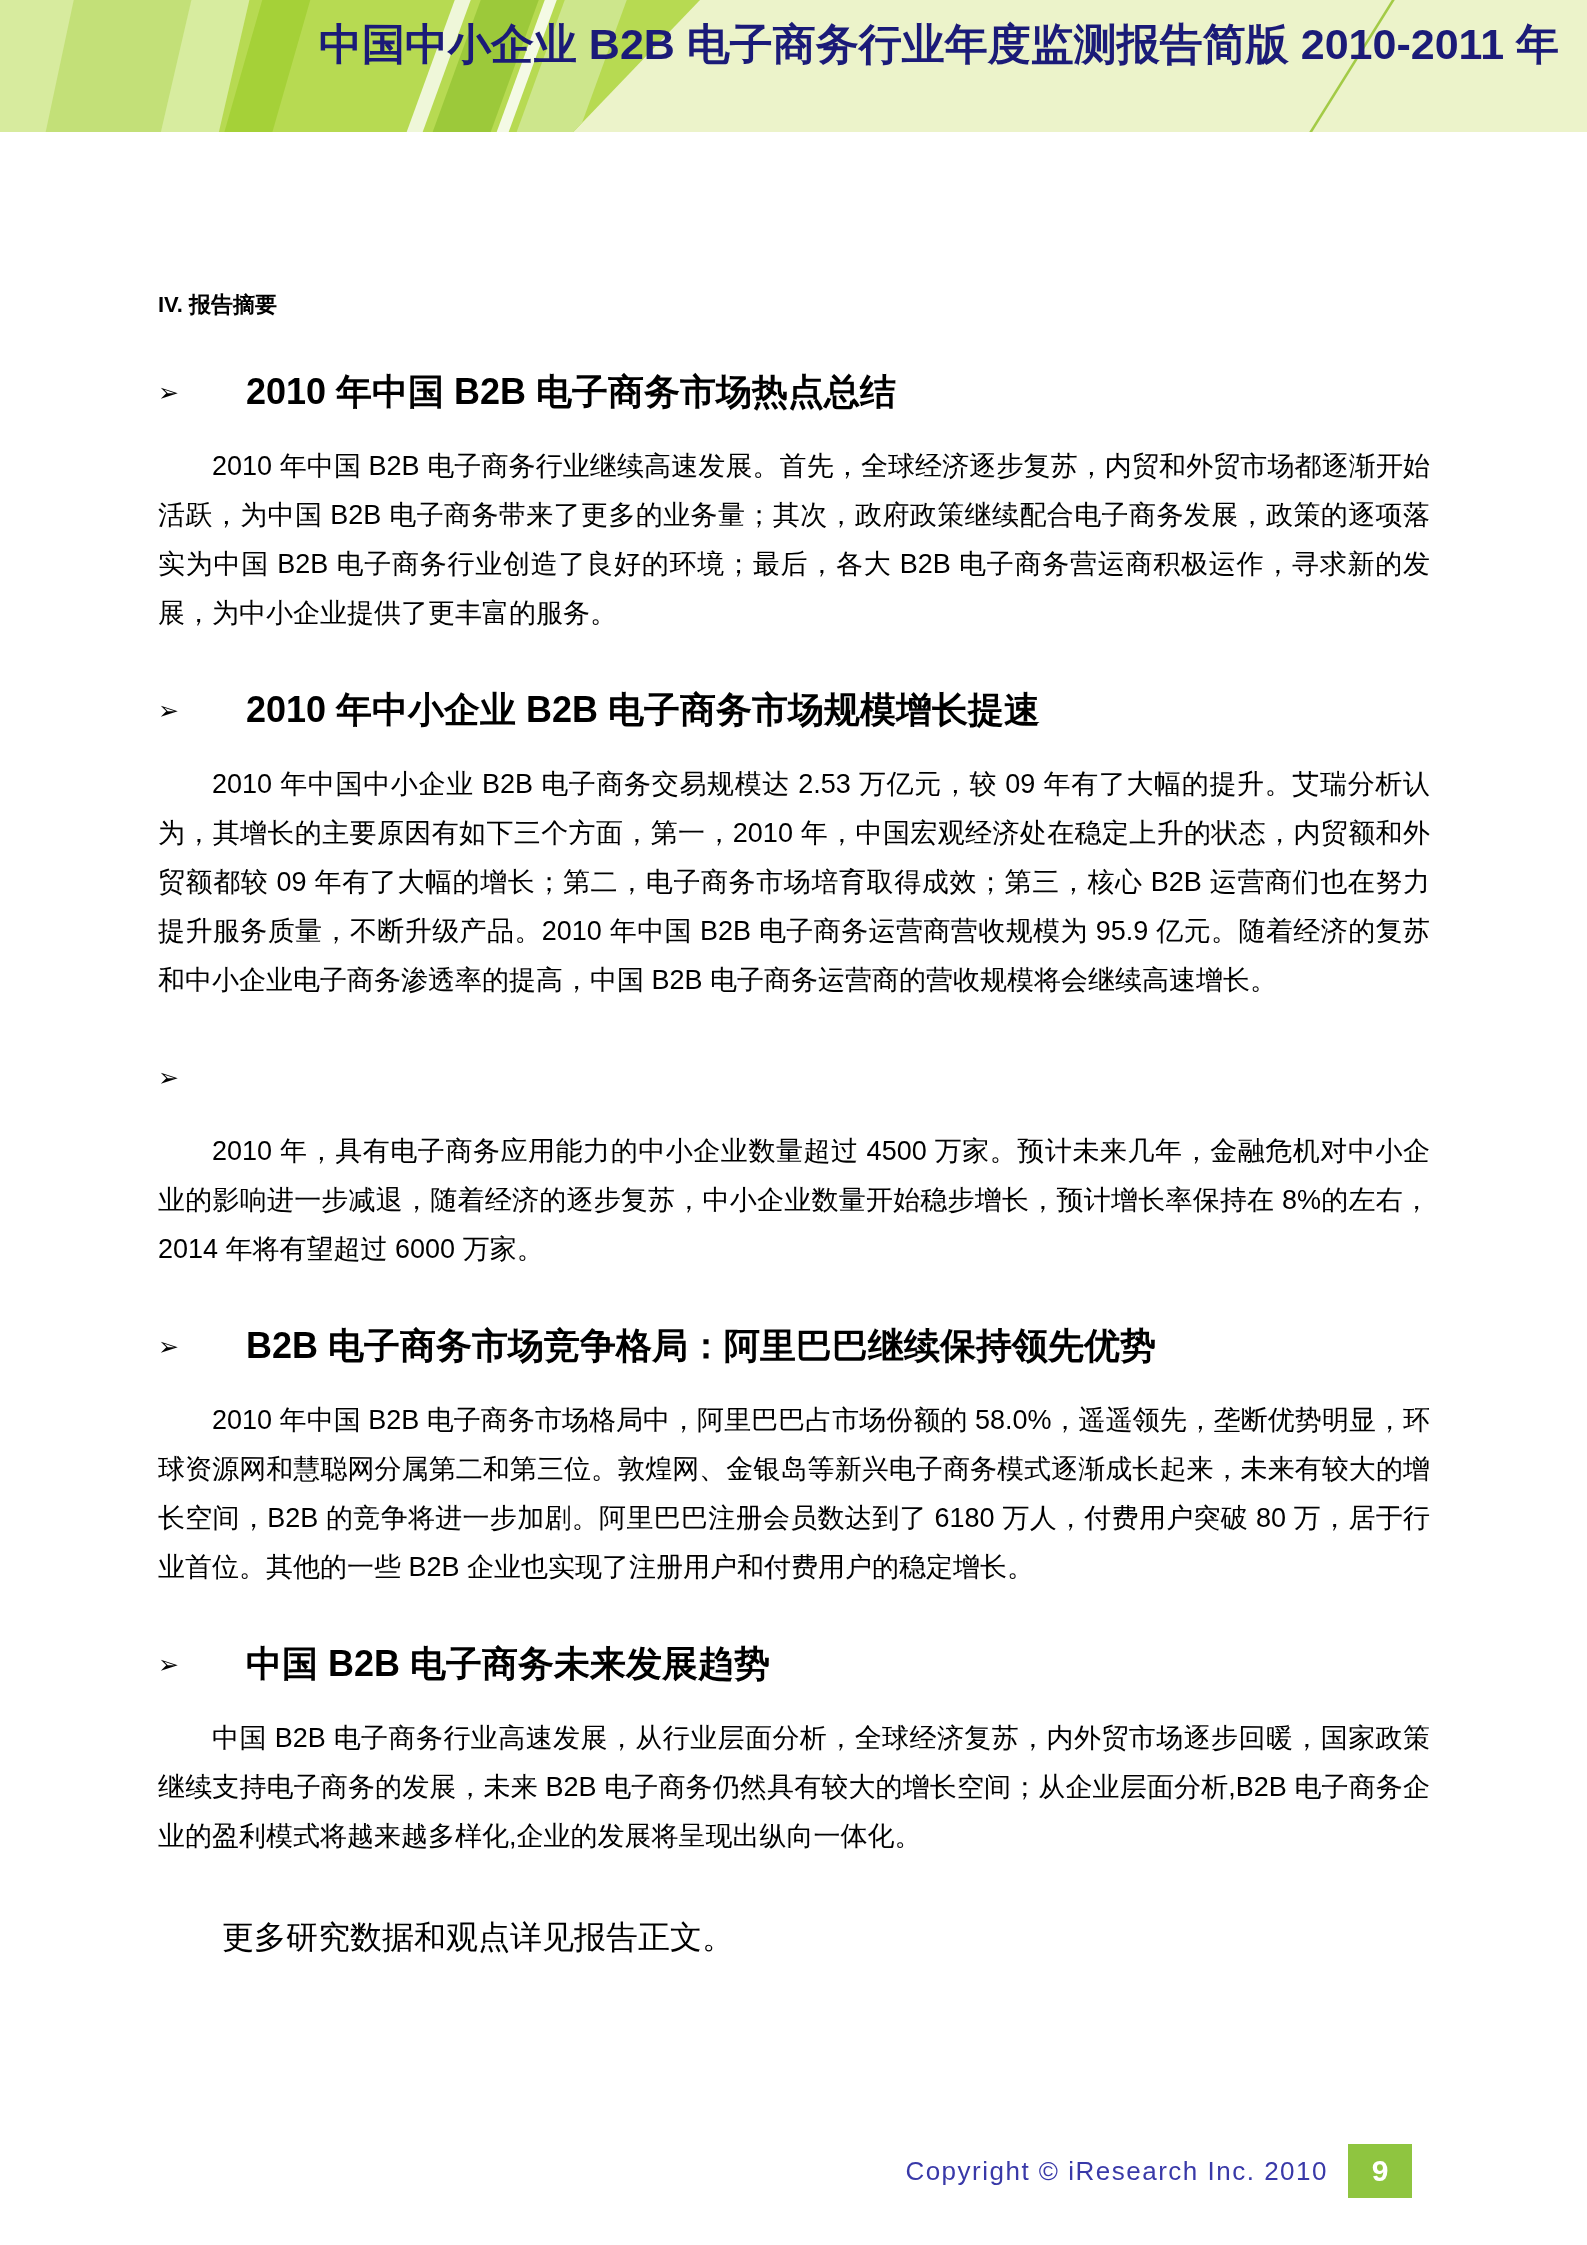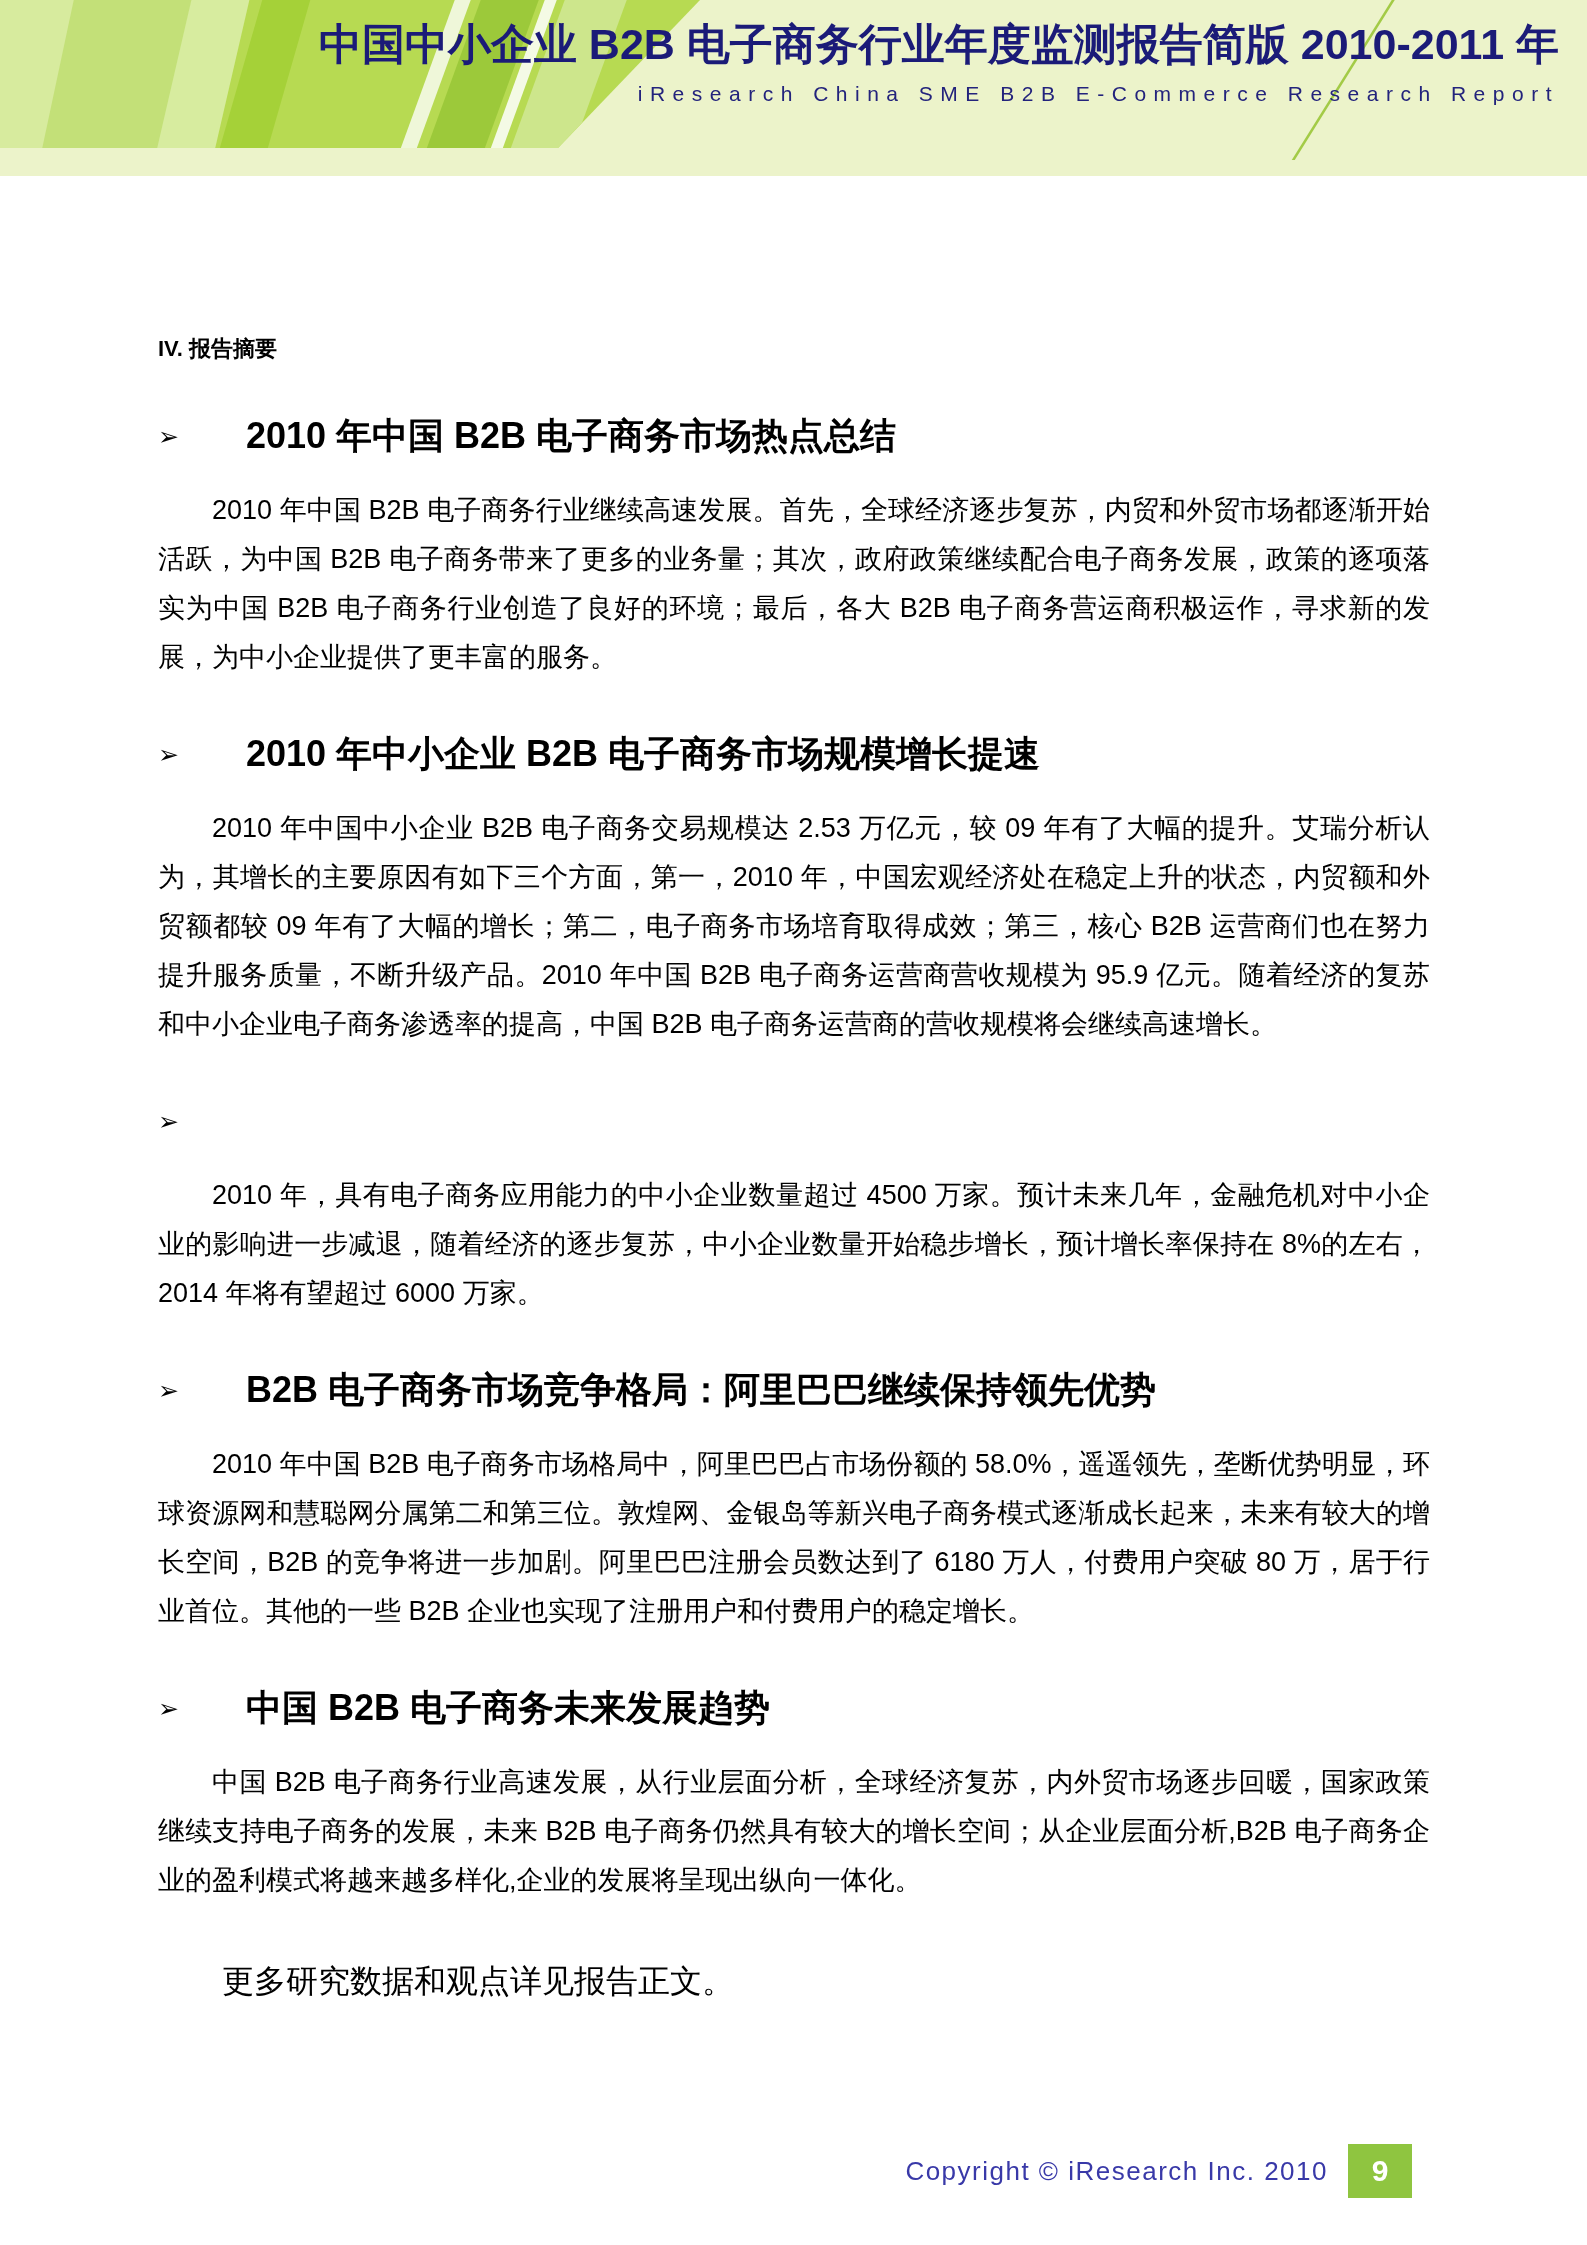--- a/index.html
+++ b/index.html
@@ -11,21 +11,21 @@
     position: relative;
     color: #000;
     overflow: hidden;
   }
   .page { position: relative; width: 1587px; height: 2245px; background: #fff; }
 
   
   .header {
     position: relative;
     width: 100%;
-    height: 176px;
+    height: 132px;
     background: #ecf3ca;
     overflow: hidden;
   }
   .green-zone {
     position: absolute; top: 0; left: 0;
     width: 720px; height: 148px;
     background: #b7da52;
     clip-path: polygon(0 0, 700px 0, 558px 148px, 0 148px);
   }
   .stripe { position: absolute; top: -20px; height: 190px; transform-origin: top; }
@@ -151,21 +151,20 @@
       <div class="stripe st-c"></div>
       <div class="stripe st-d"></div>
       <div class="stripe st-e"></div>
       <div class="stripe st-f"></div>
       <div class="stripe st-g"></div>
       <div class="stripe st-h"></div>
     </div>
     <div class="thin-line"></div>
     <div class="hdr-text">
       <div class="hdr-title">中国中小企业 B2B 电子商务行业年度监测报告简版 2010-2011 年</div>
-      <div class="hdr-subtitle">iResearch China SME B2B E-Commerce Research Report</div>
     </div>
   </div>
 
   <div class="content">
 
     <h1 class="section-title">IV. 报告摘要</h1>
 
     <div class="bullet-block">
       <div class="bullet-heading">
         <span class="arrow">➢</span>

